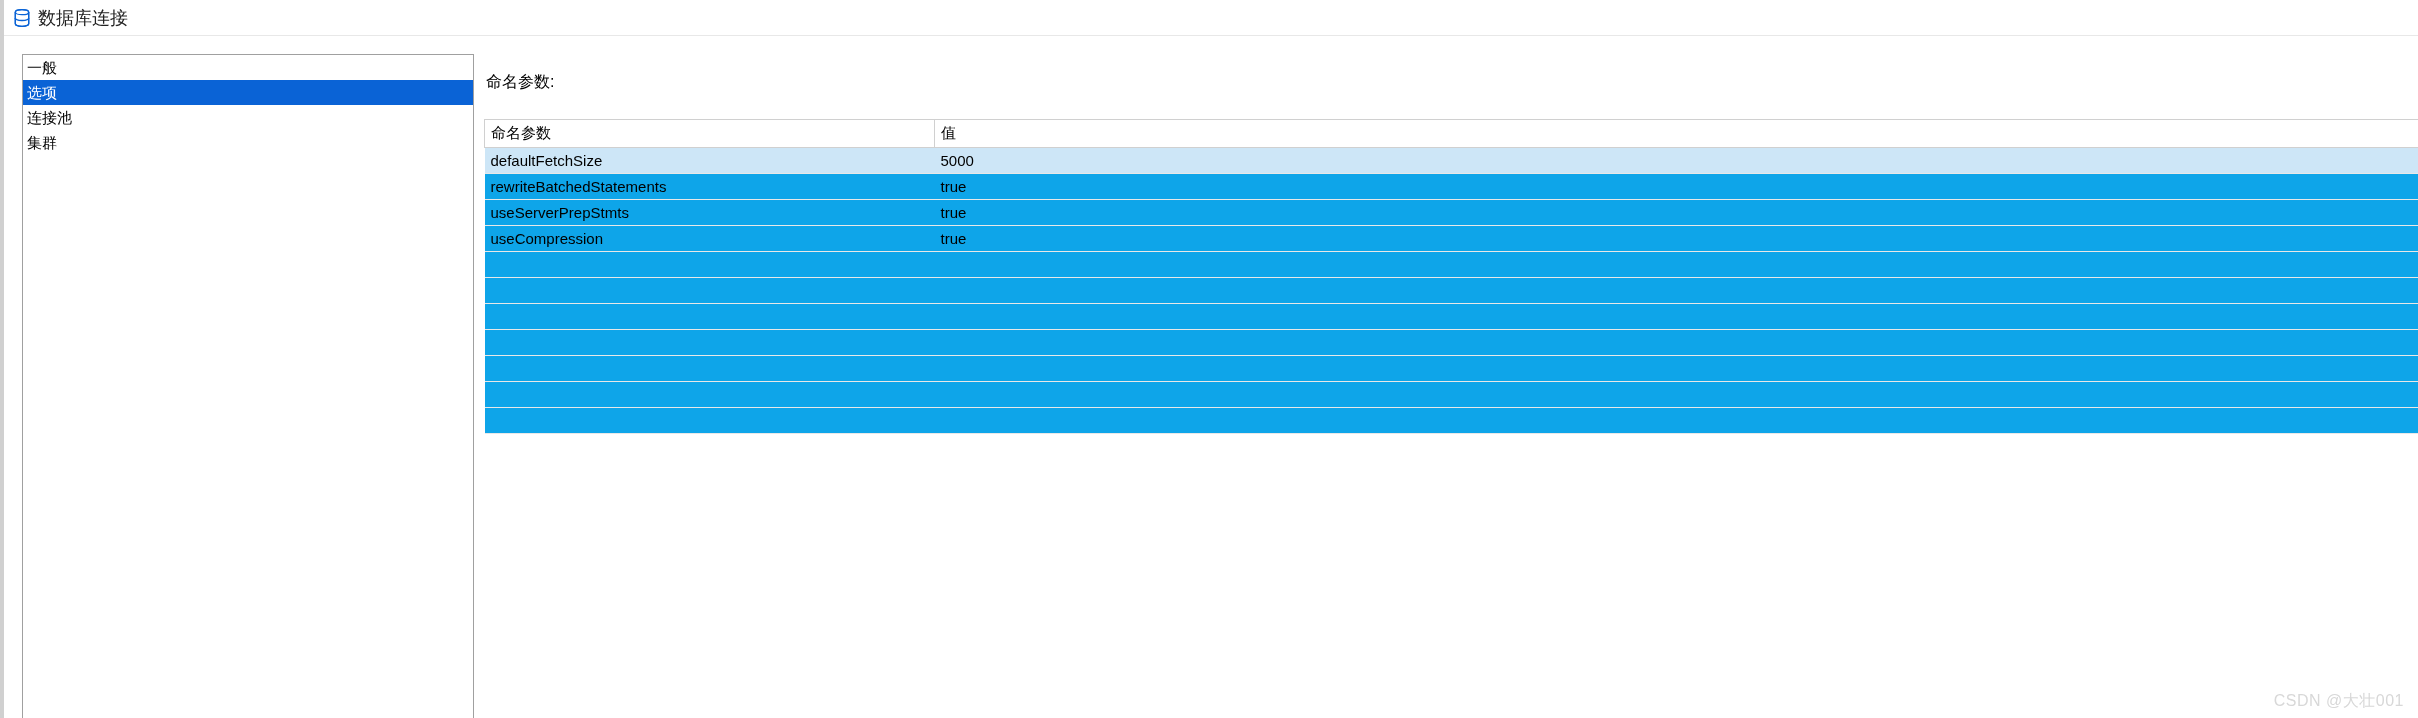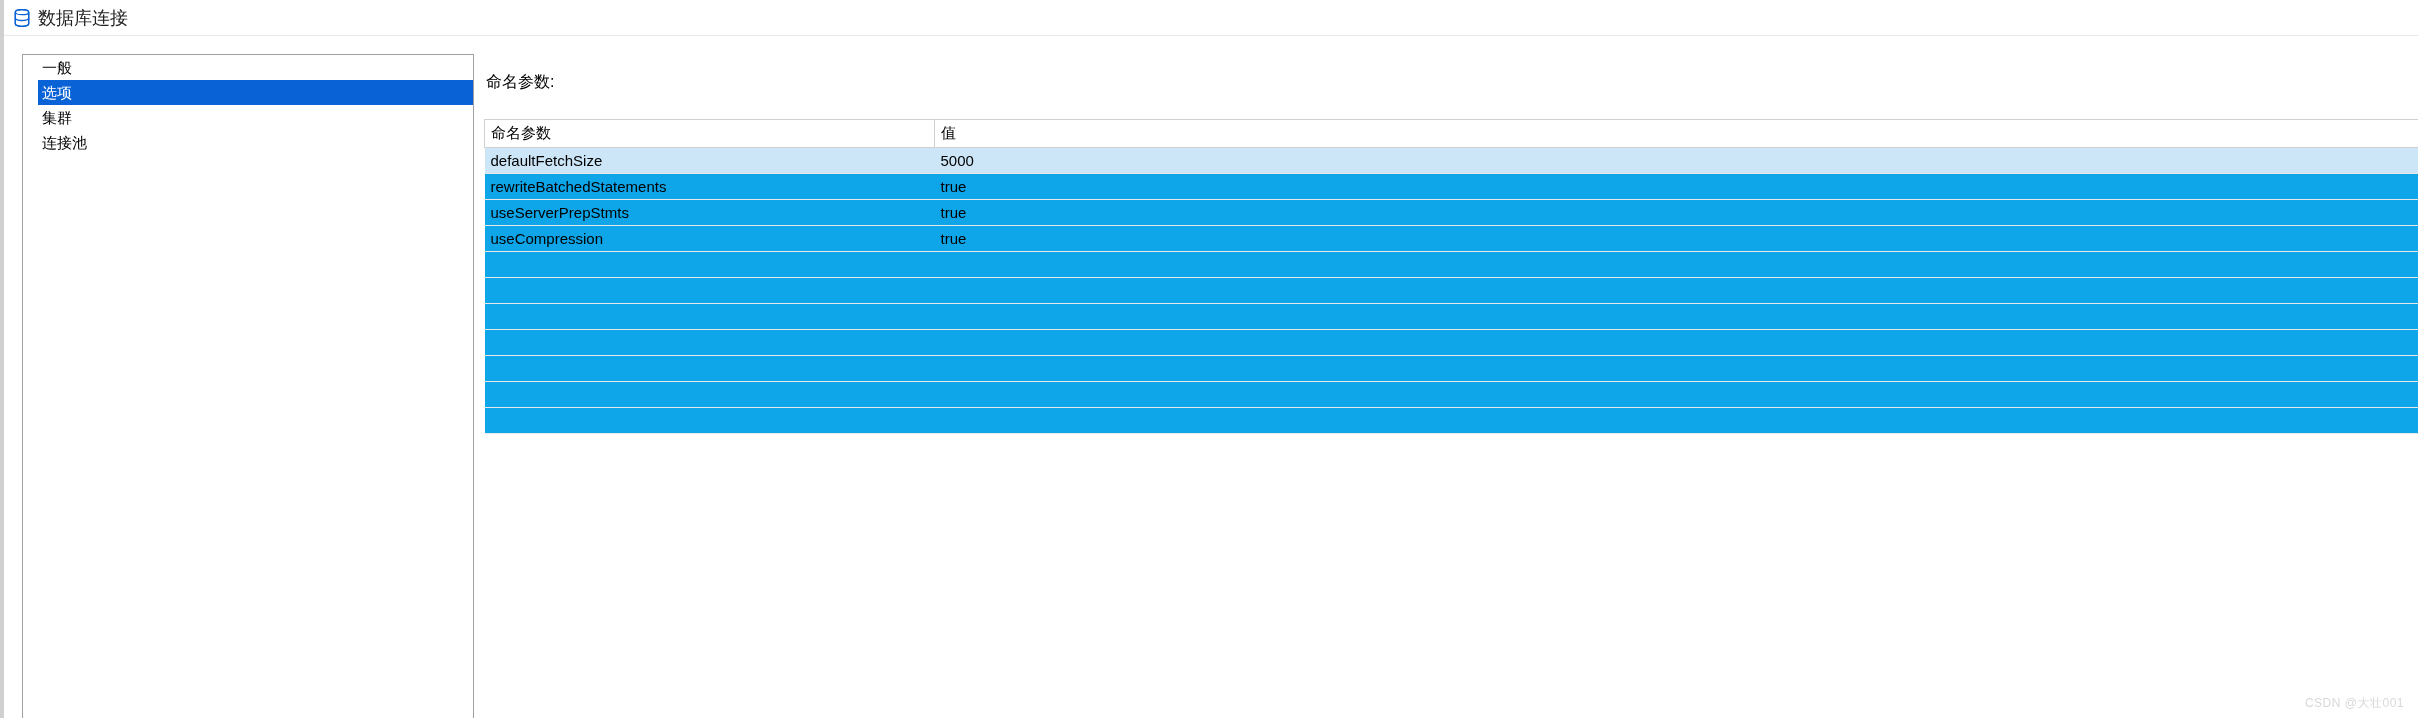--- a/index.html
+++ b/index.html
@@ -48,21 +48,20 @@
       border: 1px solid #a0a0a0;
       background: #ffffff;
       height: 680px;
       overflow: hidden;
     }
     .sidebar-item {
       padding: 2px 4px;
       font-size: 15px;
       cursor: pointer;
       line-height: 1.4;
-      margin-left: 15px;
     }
     .sidebar-item.selected {
       background: #0a63d6;
       color: #ffffff;
     }
     .main-panel {
       flex: 1;
       padding: 18px 0 0 0;
     }
     .section-label {
@@ -102,21 +101,21 @@
     .params-table tbody tr:not(.selected) td {
       background: #0ea5e9;
     }
     .empty-row td {
       height: 26px;
     }
     .watermark {
       position: absolute;
       right: 14px;
       bottom: 6px;
-      font-size: 12px;
+      font-size: 16px;
       color: #d8d8d8;
       letter-spacing: 0.5px;
     }
   </style>
 </head>
 <body>
 
 <div class="window">
   <div class="title-bar">
     <span class="db-icon">
@@ -129,22 +128,22 @@
         <path d="M4 12 L4 19 C4 20.66 7.58 22 12 22 C16.42 22 20 20.66 20 19 L20 12"></path>
       </svg>
     </span>
     <span class="title-text">数据库连接</span>
   </div>
 
   <div class="content-area">
     <div class="sidebar">
       <div class="sidebar-item">一般</div>
       <div class="sidebar-item selected">选项</div>
+      <div class="sidebar-item">连接池</div>
       <div class="sidebar-item">集群</div>
-      <div class="sidebar-item">连接池</div>
     </div>
 
     <div class="main-panel">
       <div class="section-label">命名参数:</div>
 
       <table class="params-table">
         <thead>
           <tr>
             <th class="col-name">命名参数</th>
             <th>值</th>

